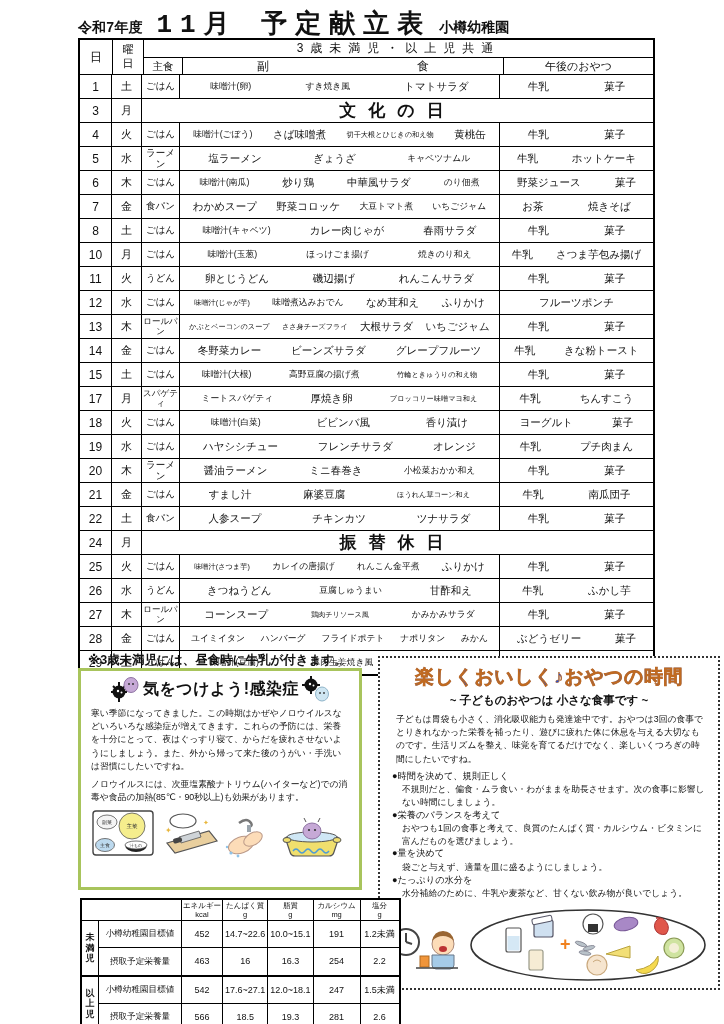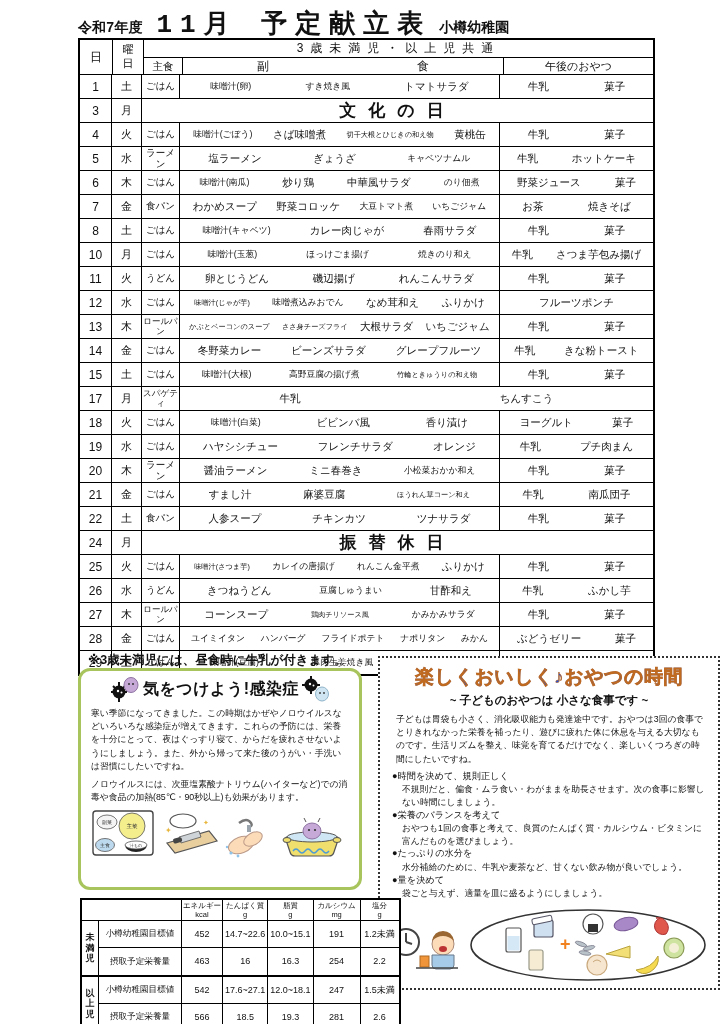--- a/index.html
+++ b/index.html
@@ -37,21 +37,21 @@
   .hd-staple{width:38px;border-right:1px solid #000;font-size:10.5px;display:flex;align-items:center;justify-content:center;}
   .hd-side{width:320px;border-right:1px solid #000;display:flex;align-items:center;justify-content:space-around;font-size:12px;}
   .hd-snack{flex:1;display:flex;align-items:center;justify-content:center;font-size:11px;}
   .mthead{display:flex;height:34px;}
   .mthead .hd-day,.mthead .hd-week{height:34px;}
 
   
   .note{position:absolute;left:88px;top:652px;font-size:12.5px;font-weight:bold;}
 
   
-  .infbox{position:absolute;left:78px;top:668px;width:284px;height:222px;border:3px solid #a8c45c;border-radius:12px;box-sizing:border-box;padding:4px 9px 2px;background:#fff;}
+  .infbox{position:absolute;left:78px;top:668px;width:284px;height:222px;border:3px solid #a8c45c;border-radius:0;box-sizing:border-box;padding:4px 9px 2px;background:#fff;}
   .inf-titlerow{display:flex;align-items:center;justify-content:center;gap:3px;margin-top:1px;}
   .inf-title{font-size:16px;font-weight:bold;letter-spacing:0.5px;white-space:nowrap;text-shadow:0 0 1px #fff;}
   .infbox p{margin:5px 1px 0;font-size:8.8px;line-height:1.5;}
   .inf-illus{display:block;margin:3px auto 0;}
 
   
   .snackbox{position:absolute;left:378px;top:656px;width:342px;height:334px;border:2px dotted #333;box-sizing:border-box;padding:6px 10px 2px;background:#fff;}
   .sb-title{font-size:19px;font-weight:bold;text-align:center;letter-spacing:0.5px;color:#1d4ed8;-webkit-text-stroke:0.6px #c06a20;}
   .sb-sub{font-size:11.5px;font-weight:bold;text-align:center;margin-top:3px;}
   .sb-intro{font-size:8.8px;line-height:1.5;margin:5px 2px 0 6px;}
@@ -277,20 +277,25 @@
           </div>
           <div class="c c-snack">
             <span>牛乳</span>
             <span>菓子</span>
           </div>
         </div>
         <div class="mrow">
           <div class="c c-day">17</div>
           <div class="c c-week">月</div>
           <div class="c c-staple sm2">スパゲティ</div>
+          <div class="c c-side">
+            <span class="dish z-m">ミートスパゲティ</span>
+            <span class="dish">厚焼き卵</span>
+            <span class="dish z-s">ブロッコリー味噌マヨ和え</span>
+          </div>
           <div class="c c-snack">
             <span>牛乳</span>
             <span>ちんすこう</span>
           </div>
         </div>
         <div class="mrow">
           <div class="c c-day">18</div>
           <div class="c c-week">火</div>
           <div class="c c-staple">ごはん</div>
           <div class="c c-side">
@@ -534,26 +539,26 @@
     <div class="sb-bullets">
         <div class="sb-bullet">
           <div class="sb-bullet-head">●時間を決めて、規則正しく</div>
           <div class="sb-bullet-body">不規則だと、偏食・ムラ食い・わがままを助長させます。次の食事に影響しない時間にしましょう。</div>
         </div>
         <div class="sb-bullet">
           <div class="sb-bullet-head">●栄養のバランスを考えて</div>
           <div class="sb-bullet-body">おやつも1回の食事と考えて、良質のたんぱく質・カルシウム・ビタミンに富んだものを選びましょう。</div>
         </div>
         <div class="sb-bullet">
+          <div class="sb-bullet-head">●量を決めて</div>
+          <div class="sb-bullet-body">袋ごと与えず、適量を皿に盛るようにしましょう。</div>
+        </div>
+        <div class="sb-bullet">
           <div class="sb-bullet-head">●たっぷりの水分を</div>
           <div class="sb-bullet-body">水分補給のために、牛乳や麦茶など、甘くない飲み物が良いでしょう。</div>
-        </div>
-        <div class="sb-bullet">
-          <div class="sb-bullet-head">●量を決めて</div>
-          <div class="sb-bullet-body">袋ごと与えず、適量を皿に盛るようにしましょう。</div>
         </div>
       </div>
     <svg class="sb-illus" width="322" height="76" viewBox="0 0 322 76">
       <g>
         <circle cx="18" cy="34" r="13" fill="#fff" stroke="#444" stroke-width="2"></circle>
         <line x1="18" y1="34" x2="18" y2="25" stroke="#444" stroke-width="2"></line>
         <line x1="18" y1="34" x2="24" y2="36" stroke="#444" stroke-width="2"></line>
       </g>
       <g>
         <circle cx="55" cy="36" r="11" fill="#fcdcb8" stroke="#a87" stroke-width="1"></circle>

